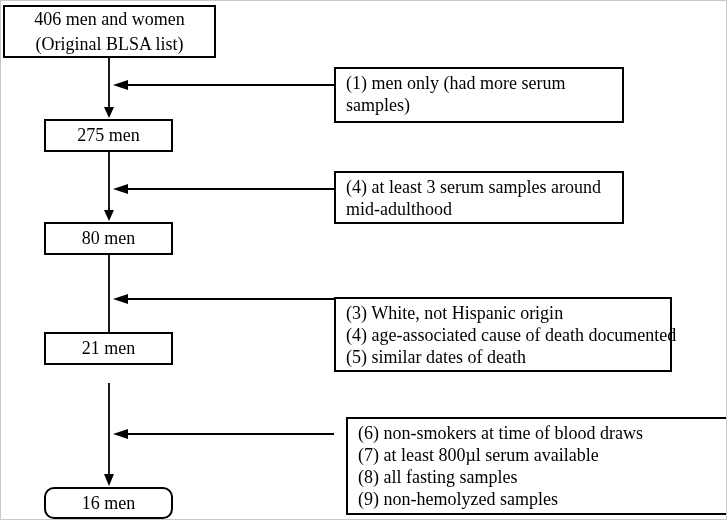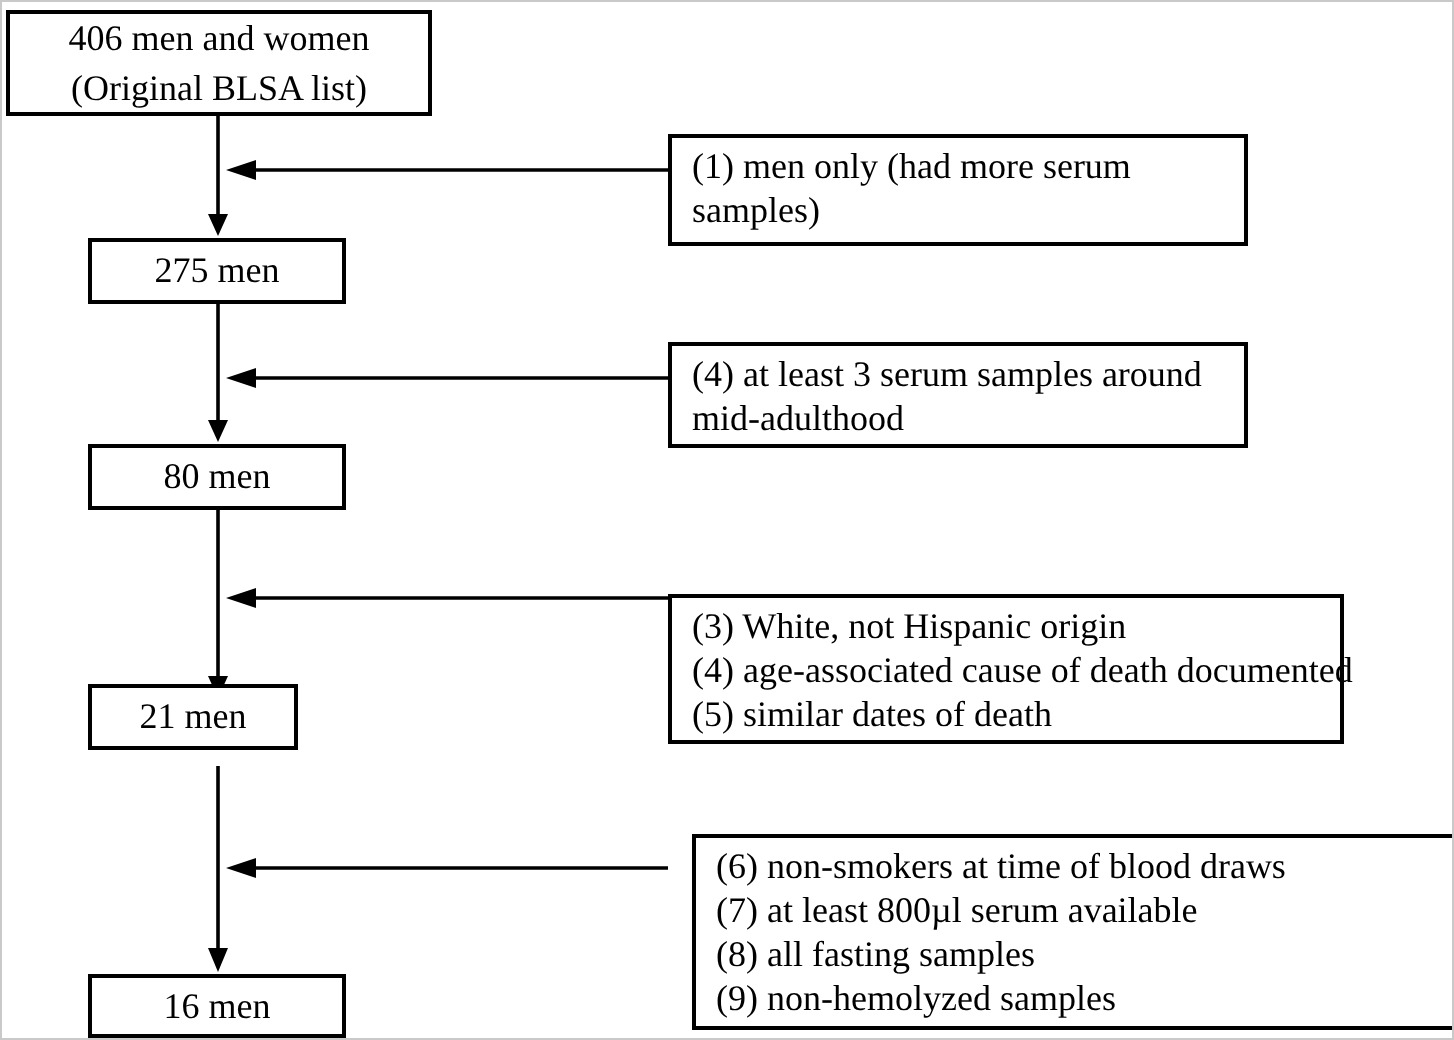--- a/index.html
+++ b/index.html
@@ -35,22 +35,22 @@
   }
   .criteria {
     display: block;
     text-align: left;
     padding: 3px 6px 0 10px;
     line-height: 22px;
   }
   #start-box   { left: 2px;   top: 4px;   width: 213px; height: 53px; }
   #box-275     { left: 43px;  top: 118px; width: 129px; height: 33px; }
   #box-50      { left: 43px;  top: 221px; width: 129px; height: 33px; }
-  #box-21      { left: 43px;  top: 341px; width: 105px; height: 33px; }
-  #box-16      { left: 43px;  top: 486px; width: 129px; height: 32px; }
+  #box-21      { left: 43px;  top: 331px; width: 129px; height: 33px; }
+  #box-16      { left: 43px;  top: 486px; width: 129px; height: 32px; border-radius: 10px; }
   #criteria-1  { left: 333px; top: 66px;  width: 290px; height: 56px; }
   #criteria-2  { left: 333px; top: 170px; width: 290px; height: 53px; }
   #criteria-3  { left: 333px; top: 280px; width: 338px; height: 75px; margin-top: 16px; }
   #criteria-4  { left: 333px; top: 416px; width: 390px; height: 98px; margin-left: 12px; }
   #arrow-layer {
     position: absolute;
     left: 0; top: 0;
     width: 727px;
     height: 520px;
     pointer-events: none;

